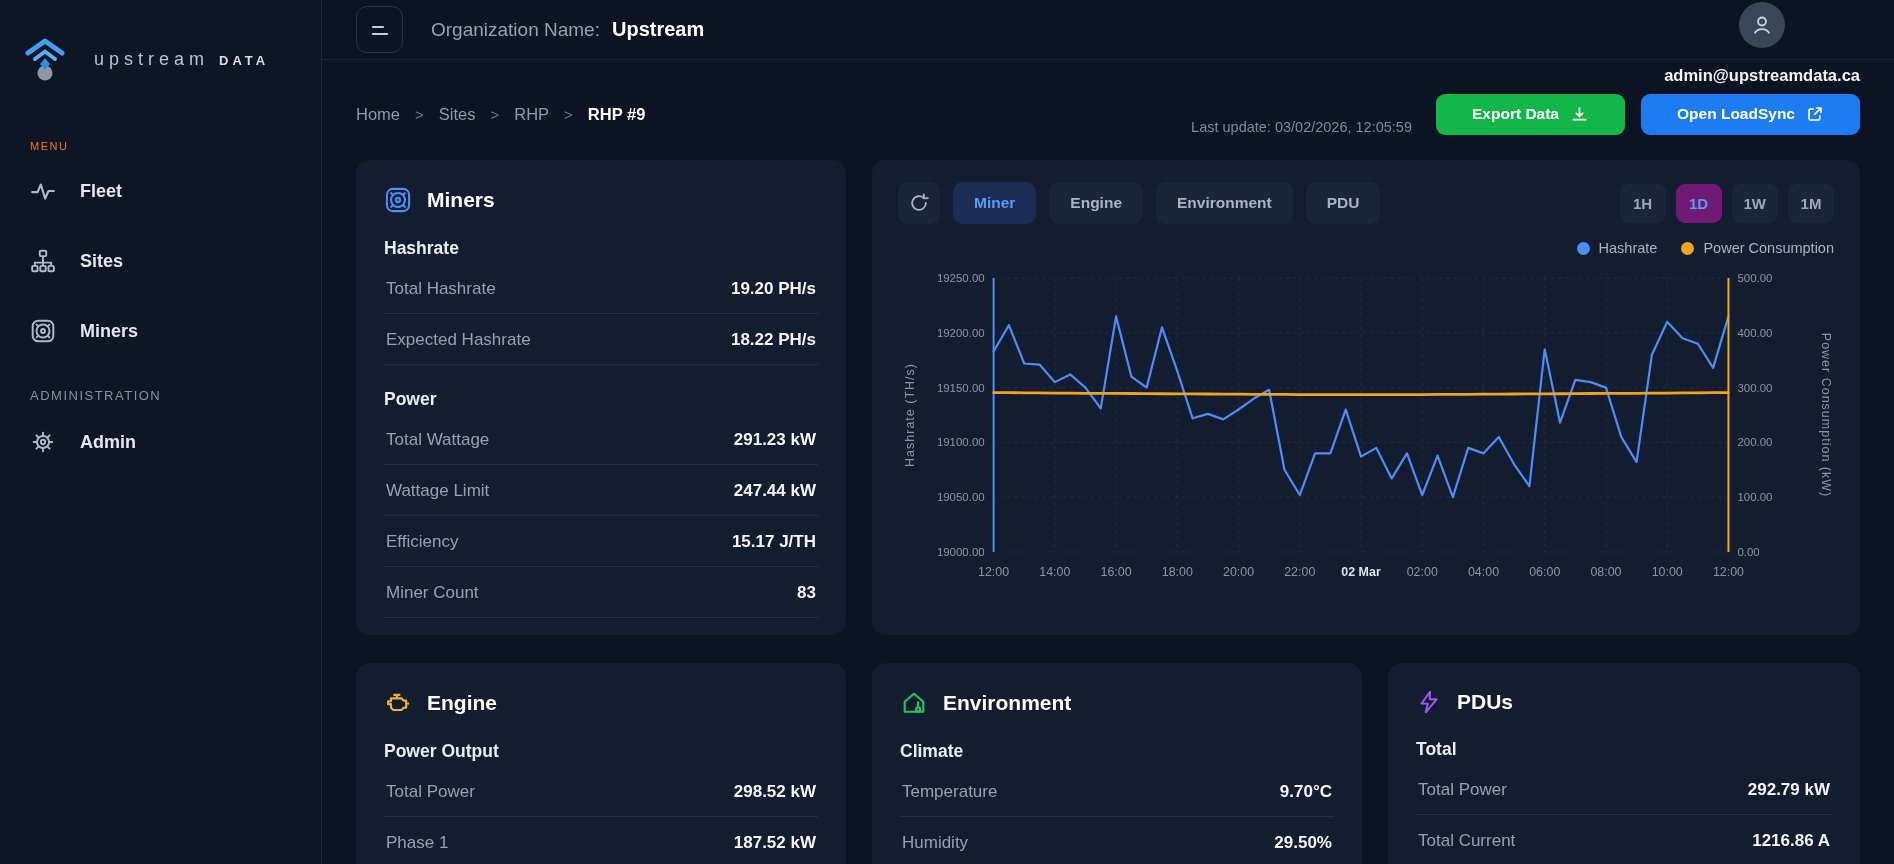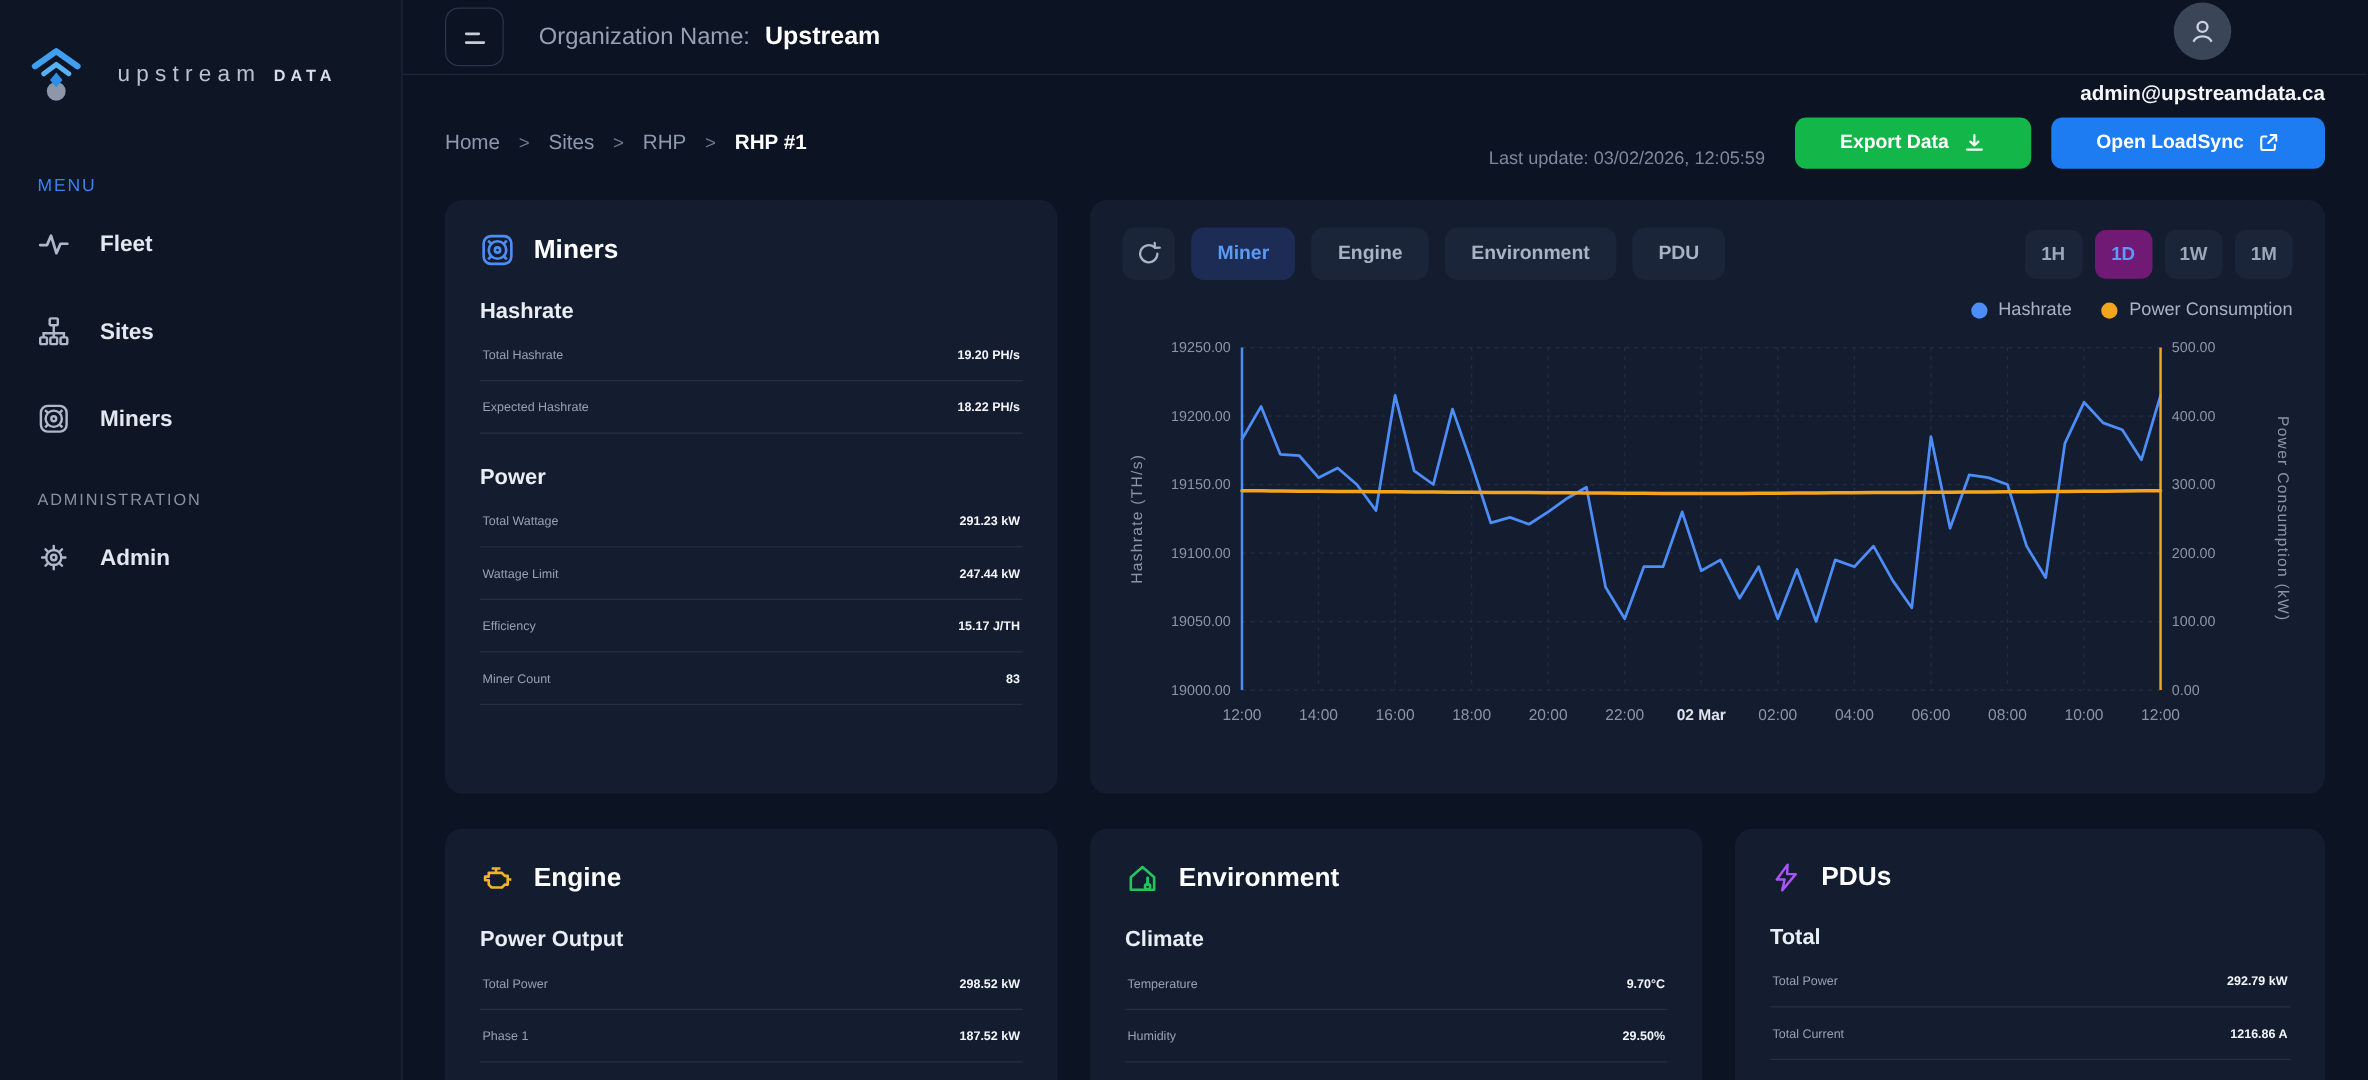--- a/index.html
+++ b/index.html
@@ -9,21 +9,21 @@
     font-family:"Liberation Sans", sans-serif;
     overflow:hidden;
   }
   .app { display:flex; width:1894px; height:864px; }
 
   
   .sidebar { width:322px; flex-shrink:0; background:#0e1625; border-right:1px solid #1d2739; padding-top:30px; }
   .logo-row { display:flex; align-items:center; gap:28px; padding:6px 24px 0 24px; }
   .logo-name { color:#b9c2d0; font-size:18px; letter-spacing:5px; }
   .logo-name b { color:#d7dde8; font-size:13px; letter-spacing:4px; font-weight:700; }
-  .menu-label { padding:0 30px; margin-top:58px; font-size:14px; letter-spacing:1.5px; color:#3b82f6; }
+  .menu-label { padding:0 30px; margin-top:58px; font-size:11px; letter-spacing:1.5px; color:#f97316; }
   .admin-label { padding:0 30px; margin-top:26px; font-size:13px; letter-spacing:1.5px; color:#87919f; }
   .nav-item { display:flex; align-items:center; gap:24px; padding:0 30px; height:62px; margin-top:8px;
               font-size:18px; font-weight:700; color:#e2e7f0; cursor:pointer; }
   .nav-item svg { stroke:#aeb8c8; }
 
   
   .main { flex:1; display:flex; flex-direction:column; min-width:0; }
   .topbar { height:60px; flex-shrink:0; border-bottom:1px solid #1d2739; display:flex; align-items:center; padding:0 34px; }
   .hamburger { width:47px; height:47px; border:1px solid #2b3549; border-radius:11px; background:transparent;
                display:flex; align-items:center; justify-content:center; cursor:pointer; }
@@ -50,21 +50,21 @@
          color:#fff; font-size:15.5px; font-weight:700; font-family:inherit; cursor:pointer; }
   .btn-green { background:#13b648; }
   .btn-blue  { background:#1d7cf2; }
 
   .cards-row { display:flex; gap:26px; margin-top:26px; }
   .card { background:#141d30; border-radius:14px; padding:26px 28px; }
   .card-title-row { display:flex; align-items:center; gap:15px; font-size:21px; font-weight:700; color:#fff; }
   .section-heading { margin-top:24px; font-size:17.5px; font-weight:700; color:#e9edf4; }
   .stat-rows { margin-top:4px; }
   .stat-row { display:flex; justify-content:space-between; align-items:center; padding:16px 2px 14px;
-              border-bottom:1px solid rgba(148,163,184,0.14); font-size:10px; }
+              border-bottom:1px solid rgba(148,163,184,0.14); font-size:17px; }
   .stat-label { color:#96a0b4; }
   .stat-value { color:#f4f6fa; font-weight:700; }
 
   .miners-card { width:490px; height:475px; }
   .chart-card  { flex:1; height:475px; padding:22px 26px; }
   .row2-card   { height:380px; }
   .engine-card { width:490px; }
   .env-card    { width:490px; }
   .pdu-card    { flex:1; }
 
@@ -180,21 +180,21 @@
     <div class="content">
 
       <div class="toolbar">
         <nav class="breadcrumb" id="breadcrumb">
             <span class="crumb">Home</span>
             <span class="crumb-sep">&gt;</span>
             <span class="crumb">Sites</span>
             <span class="crumb-sep">&gt;</span>
             <span class="crumb">RHP</span>
             <span class="crumb-sep">&gt;</span>
-            <span class="crumb current">RHP #1</span>
+            <span class="crumb current">RHP #9</span>
           </nav>
         <div class="toolbar-right">
           <span class="last-update">Last update: 03/02/2026, 12:05:59</span>
           <button class="btn btn-green">
             <span>Export Data</span>
             <svg width="19" height="19" viewBox="0 0 24 24" fill="none" stroke="#ffffff" stroke-width="2.2" stroke-linecap="round" stroke-linejoin="round">
               <path d="M12 4 V14 M8 10.5 L12 14.5 L16 10.5 M4.5 18.5 H19.5"></path>
             </svg>
           </button>
           <button class="btn btn-blue">

